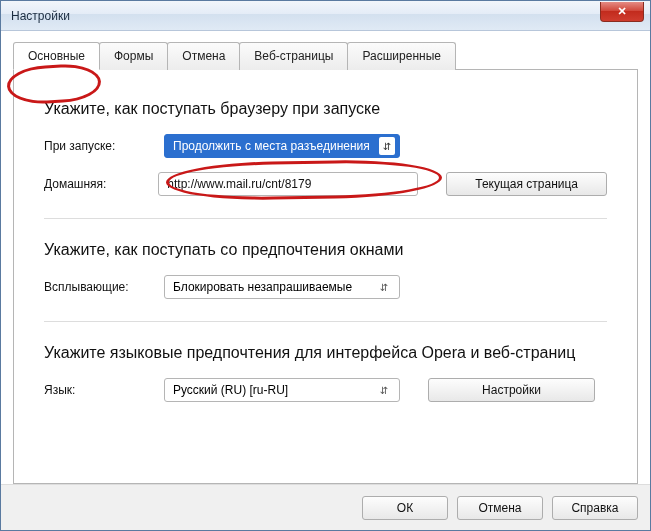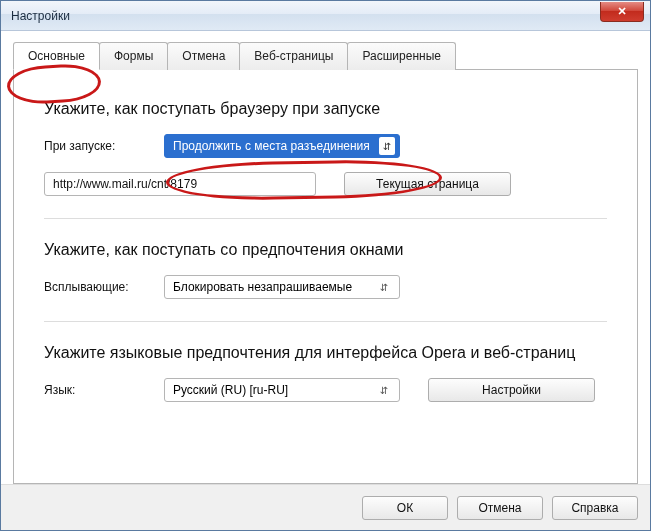--- a/index.html
+++ b/index.html
@@ -228,20 +228,21 @@
 
       <div class="row">
         <span class="row-label">При запуске:</span>
         <div class="select select-highlighted">
           <span class="sel-text">Продолжить с места разъединения</span>
           <span class="chev">⇵</span>
         </div>
       </div>
 
       <div class="row">
+        <span class="row-label">Домашняя:</span>
         <input class="textinput" value="http://www.mail.ru/cnt/8179" style="">
         <button class="btn btn-side">Текущая страница</button>
       </div>
 
       <hr class="sep">
 
       <p class="section-heading">Укажите, как поступать со предпочтения окнами</p>
 
       <div class="row">
         <span class="row-label">Всплывающие:</span>

